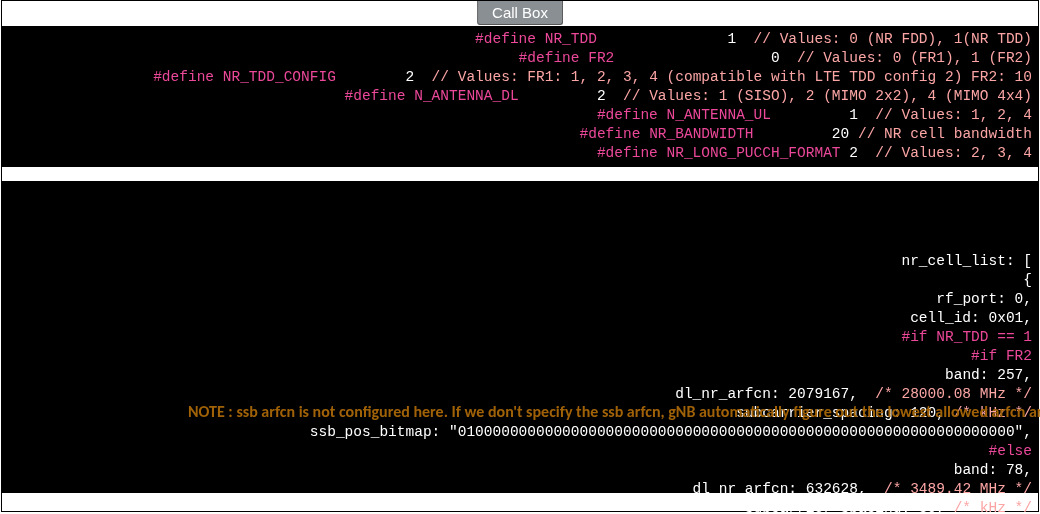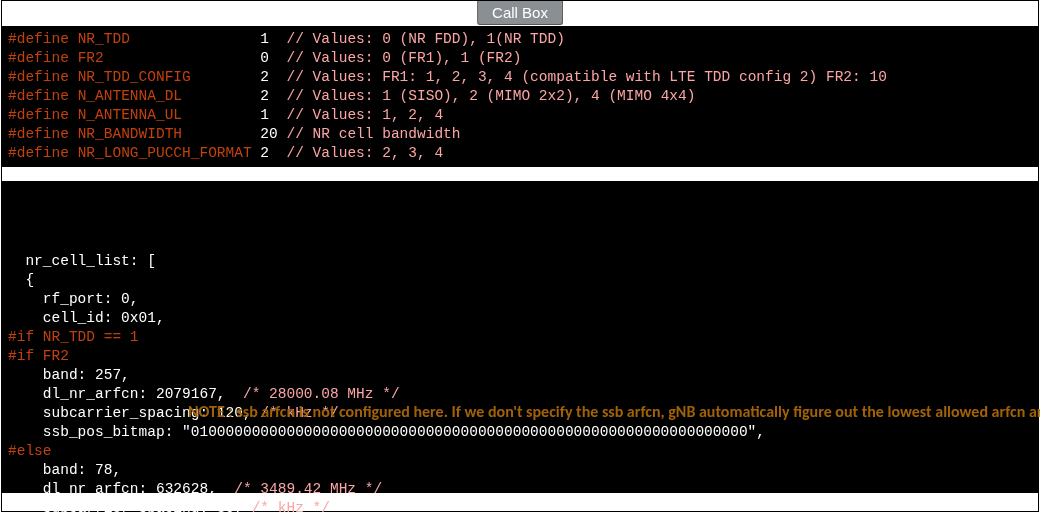--- a/index.html
+++ b/index.html
@@ -13,20 +13,21 @@
     box-sizing: border-box;
   }
   .wrap {
     border: 1px solid #000;
     width: 1038px;
     height: 512px;
     margin: 0 auto;
     box-sizing: border-box;
     position: relative;
     background: #fff;
+    text-align: right;
   }
   .whitebar-top {
     height: 25px;
     background: #fff;
     position: relative;
   }
   .callbox {
     position: absolute;
     top: 0;
     left: 50%;
@@ -49,21 +50,21 @@
   .codeblock.bottom {
     padding-top: 14px;
     padding-bottom: 6px;
     height: 312px;
     box-sizing: border-box;
   }
   .whitegap {
     height: 14px;
     background: #fff;
   }
-  .kw { color: #c2410c; }
+  .kw { color: #ec4899; }
   .cmt { color: #fca5a5; }
   .txt { color: #fff; }
   .line { white-space: pre; }
   .hl-underline {
     border-bottom: 6px solid #c4b5fd;
     padding-bottom: 18px;
   }
   .note {
     color: #a16207;
     font-family: Calibri, Arial, sans-serif;

